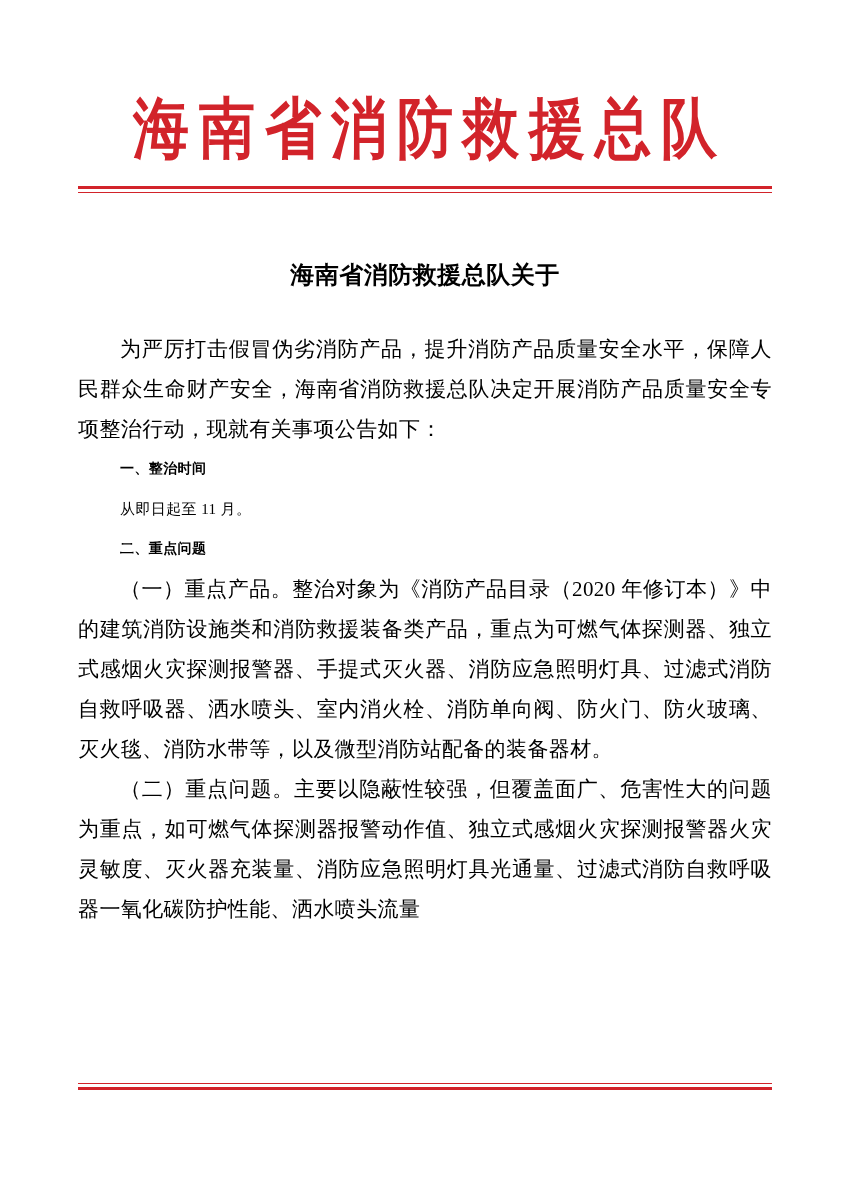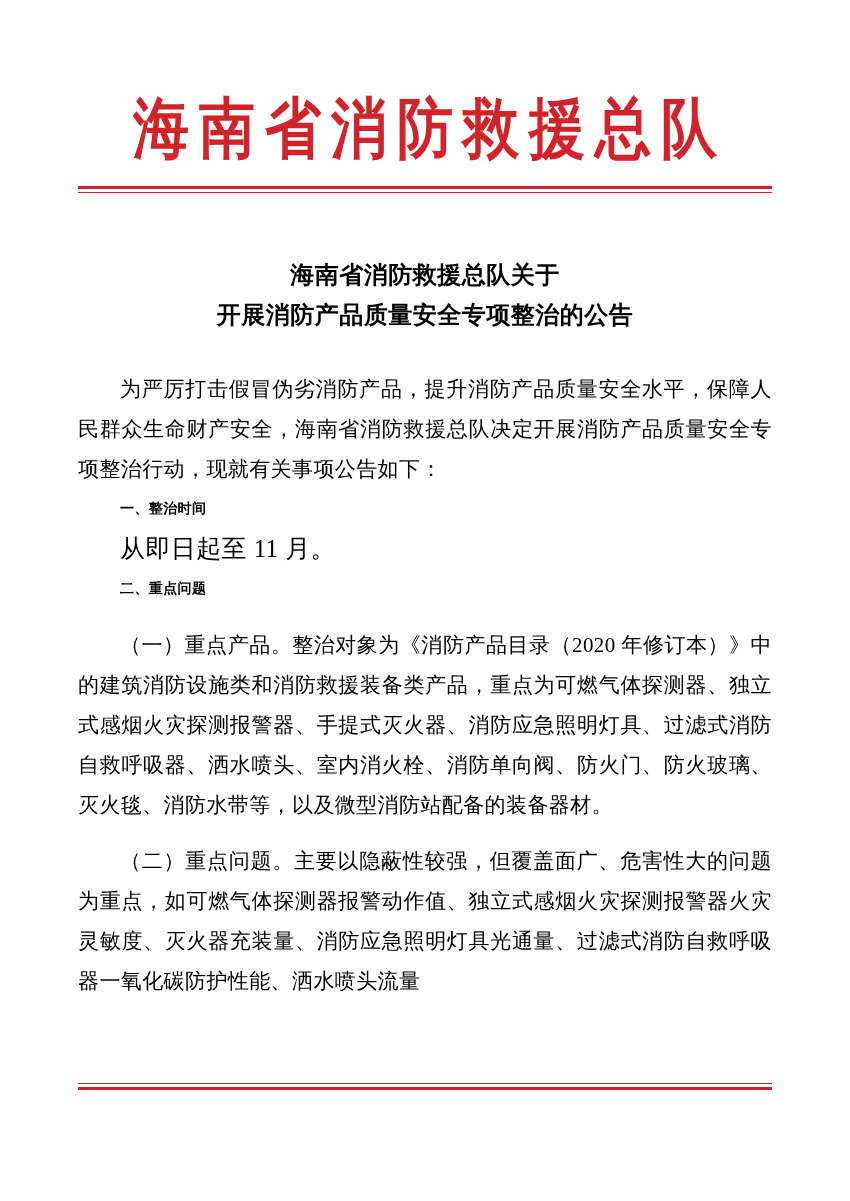--- a/index.html
+++ b/index.html
@@ -77,35 +77,35 @@
     letter-spacing: 0.5px;
     margin-bottom: 34px;
   }
   .doc-title div {
     white-space: nowrap;
   }
   p.para {
     font-size: 21px;
     line-height: 40px;
     letter-spacing: 0.4px;
-    margin: 16px 0 0 0;
+    margin: 0 0 0 0;
     text-align: justify;
     text-justify: inter-ideograph;
     text-indent: 42px;
   }
   p.heading {
     font-size: 14px;
     line-height: 40px;
     font-weight: 700;
     margin: 0;
     text-indent: 42px;
     letter-spacing: 0.4px;
   }
   p.plain {
-    font-size: 25px;
+    font-size: 15px;
     line-height: 40px;
     margin: 0;
     text-indent: 42px;
     letter-spacing: 0.4px;
   }
   
   .footer-rule-wrap {
     position: absolute;
     left: 78px;
     top: 1083px;
@@ -135,21 +135,20 @@
   <div class="rule-wrap">
     <div class="rule-thick"></div>
     <div class="rule-gap"></div>
     <div class="rule-thin"></div>
   </div>
 
   <div class="doc">
 
     <div class="doc-title">
       <div>海南省消防救援总队关于</div>
-      <div>开展消防产品质量安全专项整治的公告</div>
     </div>
 
     <p class="para">为严厉打击假冒伪劣消防产品，提升消防产品质量安全水平，保障人民群众生命财产安全，海南省消防救援总队决定开展消防产品质量安全专项整治行动，现就有关事项公告如下：</p>
 
     <p class="heading">一、整治时间</p>
     <p class="plain">从即日起至 11 月。</p>
 
     <p class="heading">二、重点问题</p>
     <p class="para">（一）重点产品。整治对象为《消防产品目录（2020 年修订本）》中的建筑消防设施类和消防救援装备类产品，重点为可燃气体探测器、独立式感烟火灾探测报警器、手提式灭火器、消防应急照明灯具、过滤式消防自救呼吸器、洒水喷头、室内消火栓、消防单向阀、防火门、防火玻璃、灭火毯、消防水带等，以及微型消防站配备的装备器材。</p>
     <p class="para">（二）重点问题。主要以隐蔽性较强，但覆盖面广、危害性大的问题为重点，如可燃气体探测器报警动作值、独立式感烟火灾探测报警器火灾灵敏度、灭火器充装量、消防应急照明灯具光通量、过滤式消防自救呼吸器一氧化碳防护性能、洒水喷头流量</p>

